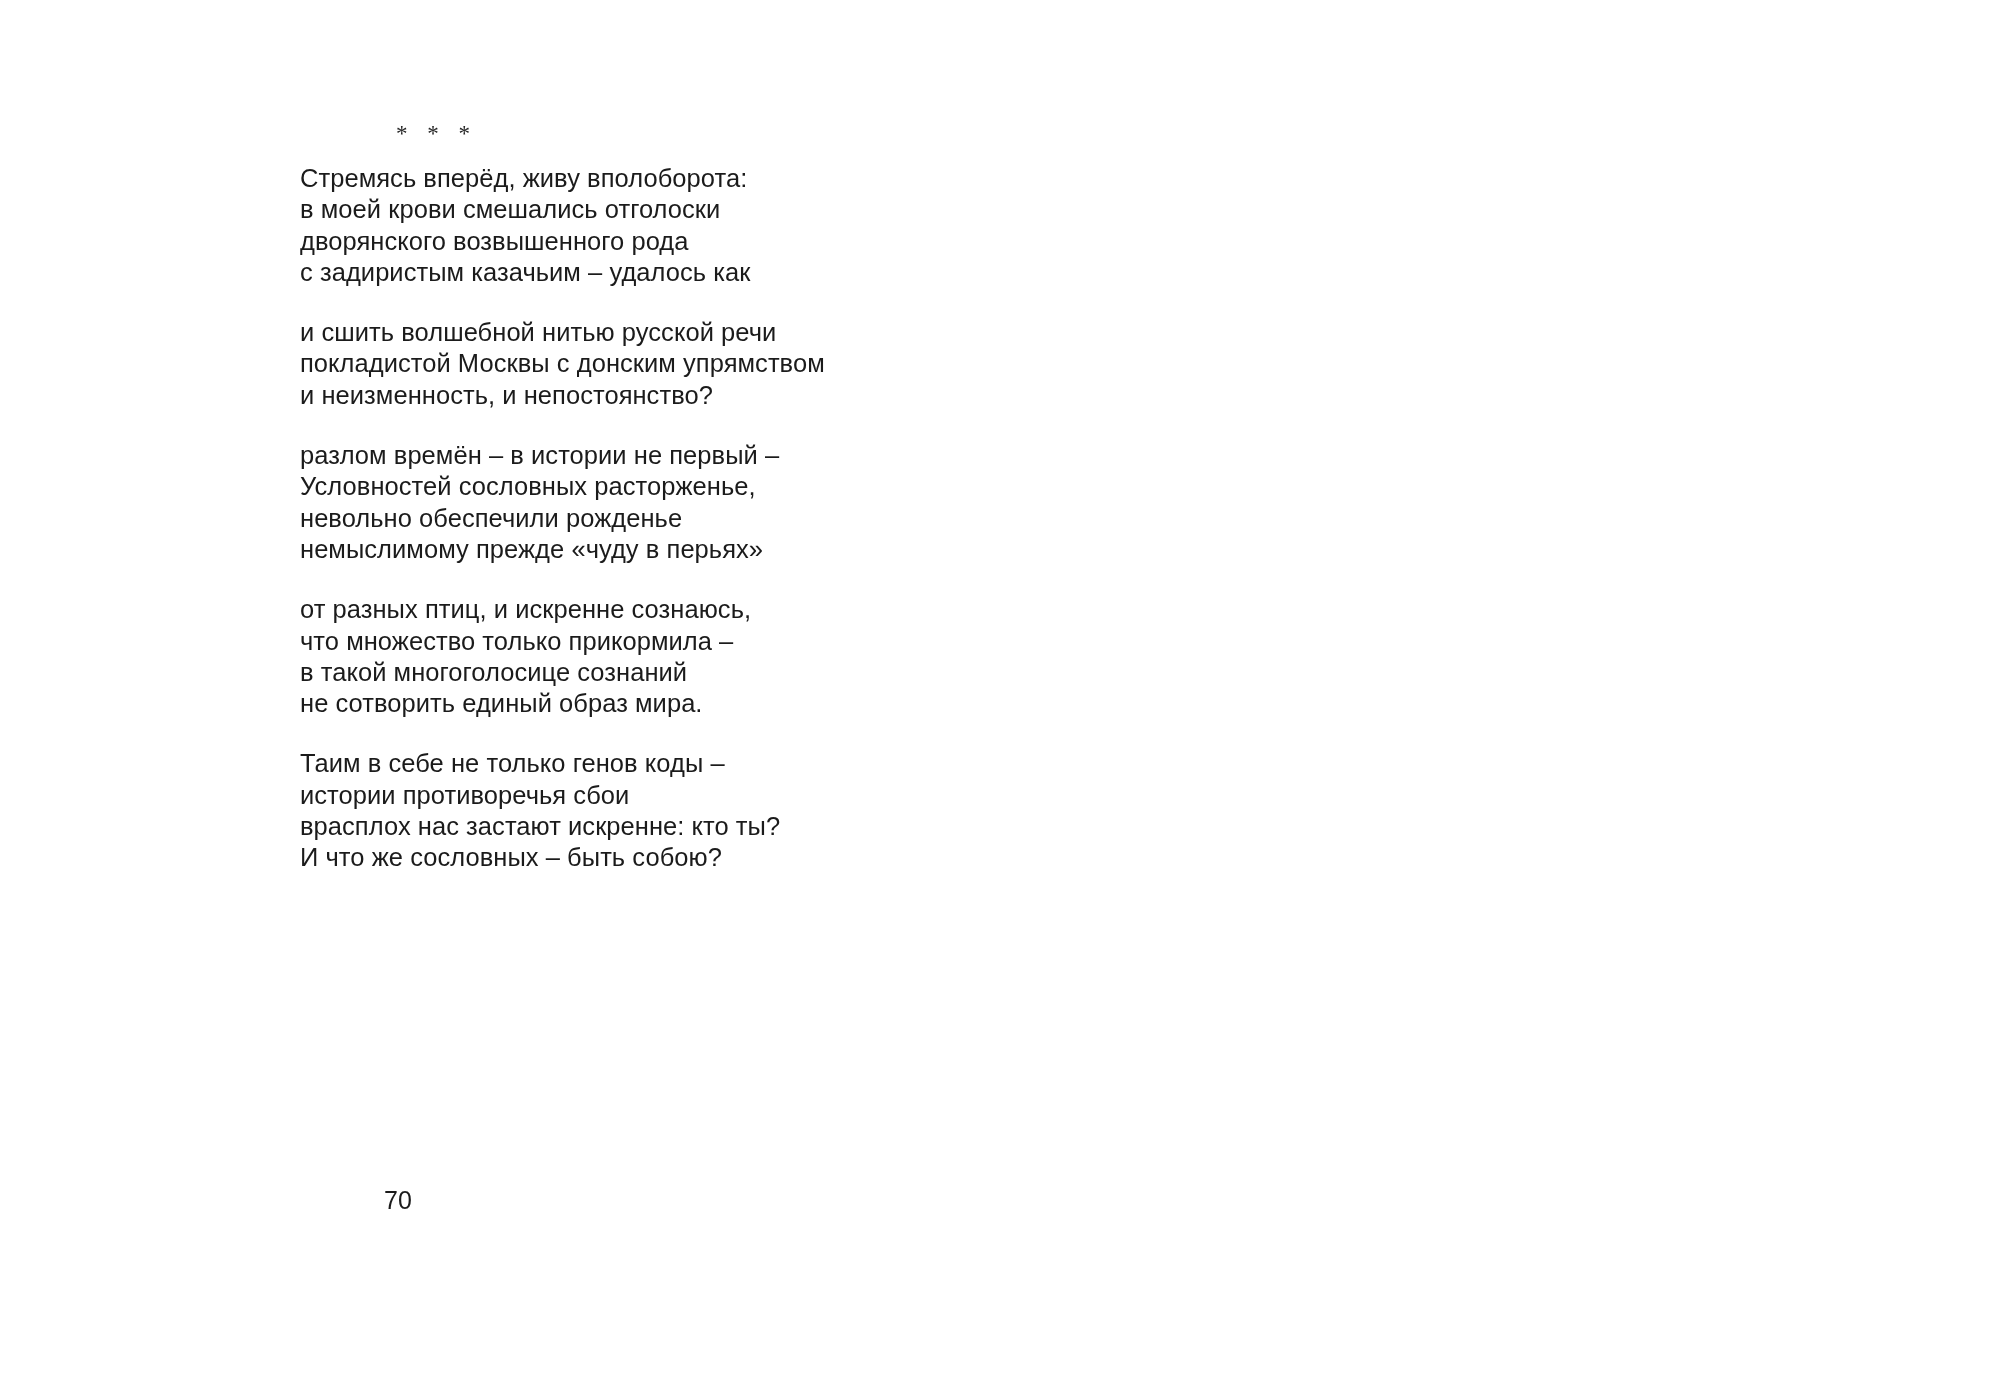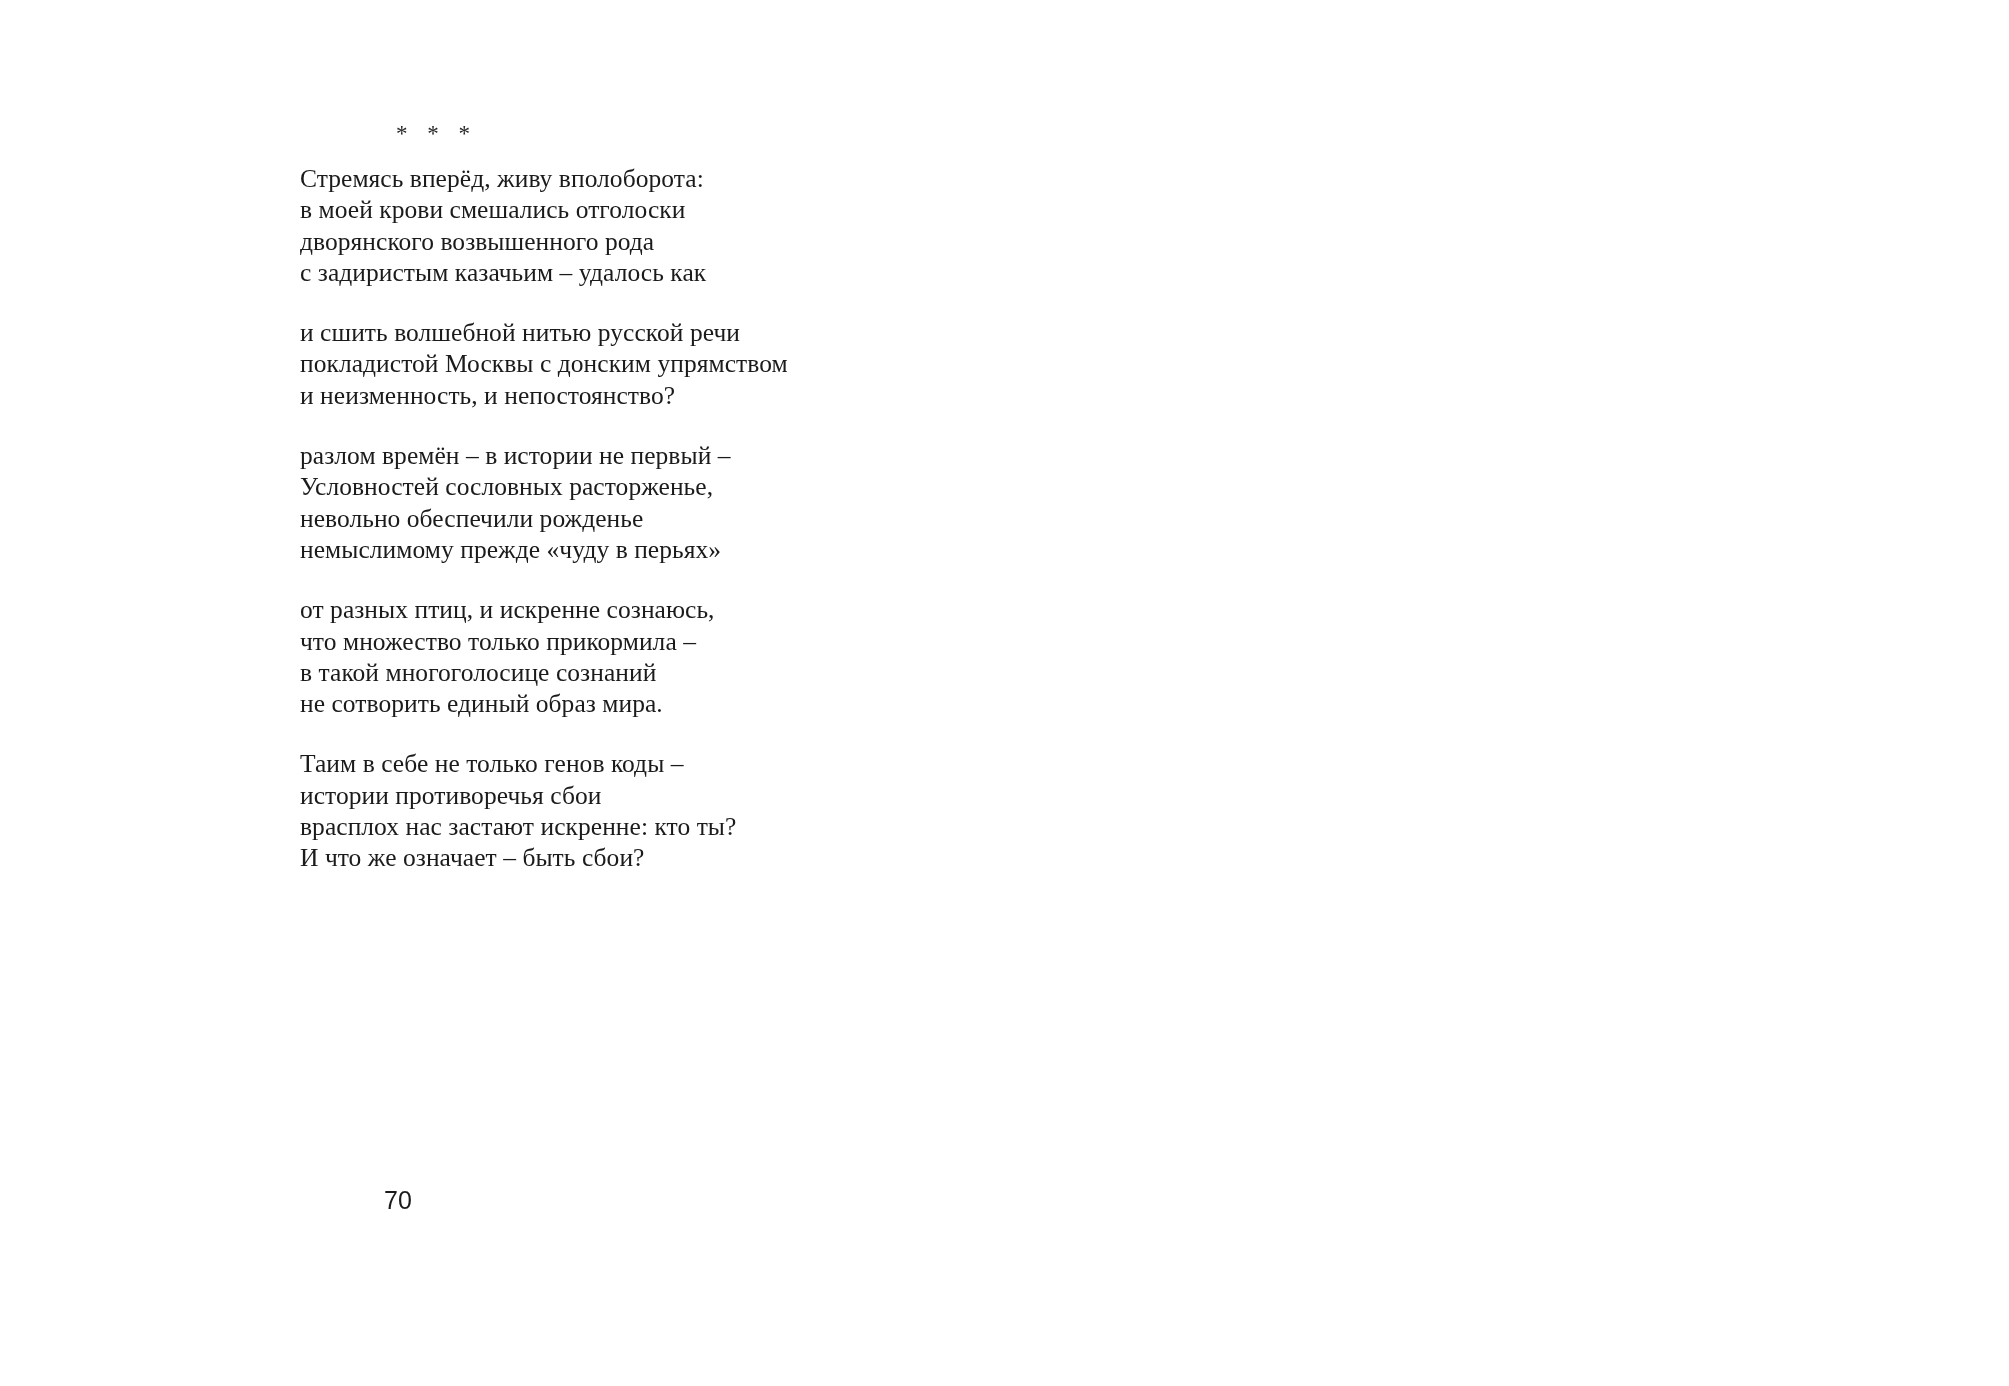--- a/index.html
+++ b/index.html
@@ -45,21 +45,20 @@
     margin: 0 0 14px 0;
     padding: 0;
     font-family: "Liberation Serif", "DejaVu Serif", serif;
   }
   .sep-left  { padding-left: 96px; }
 
   .stanza {
     margin: 0 0 29px 0;
     padding: 0;
     list-style: none;
-    font-family: Liberation Serif, serif;
   }
   .stanza:last-of-type { margin-bottom: 0; }
 
   .line {
     font-size: 25.5px;
     line-height: 31.3px;
     color: #1b1b1b;
     white-space: pre;
     letter-spacing: 0.05px;
   }
@@ -110,21 +109,21 @@
         <div class="line">от разных птиц, и искренне сознаюсь,</div>
         <div class="line">что множество только прикормила –</div>
         <div class="line">в такой многоголосице сознаний</div>
         <div class="line">не сотворить единый образ мира.</div>
       </div>
 
       <div class="stanza">
         <div class="line">Таим в себе не только генов коды –</div>
         <div class="line">истории противоречья сбои</div>
         <div class="line">врасплох нас застают искренне: кто ты?</div>
-        <div class="line">И что же означает – быть сбои?</div>
+        <div class="line">И что же сословных – быть собою?</div>
       </div>
     </div>
 
     <div class="folio folio-left">70</div>
   </div>
 
   <div class="page page-right">
 
     
 

